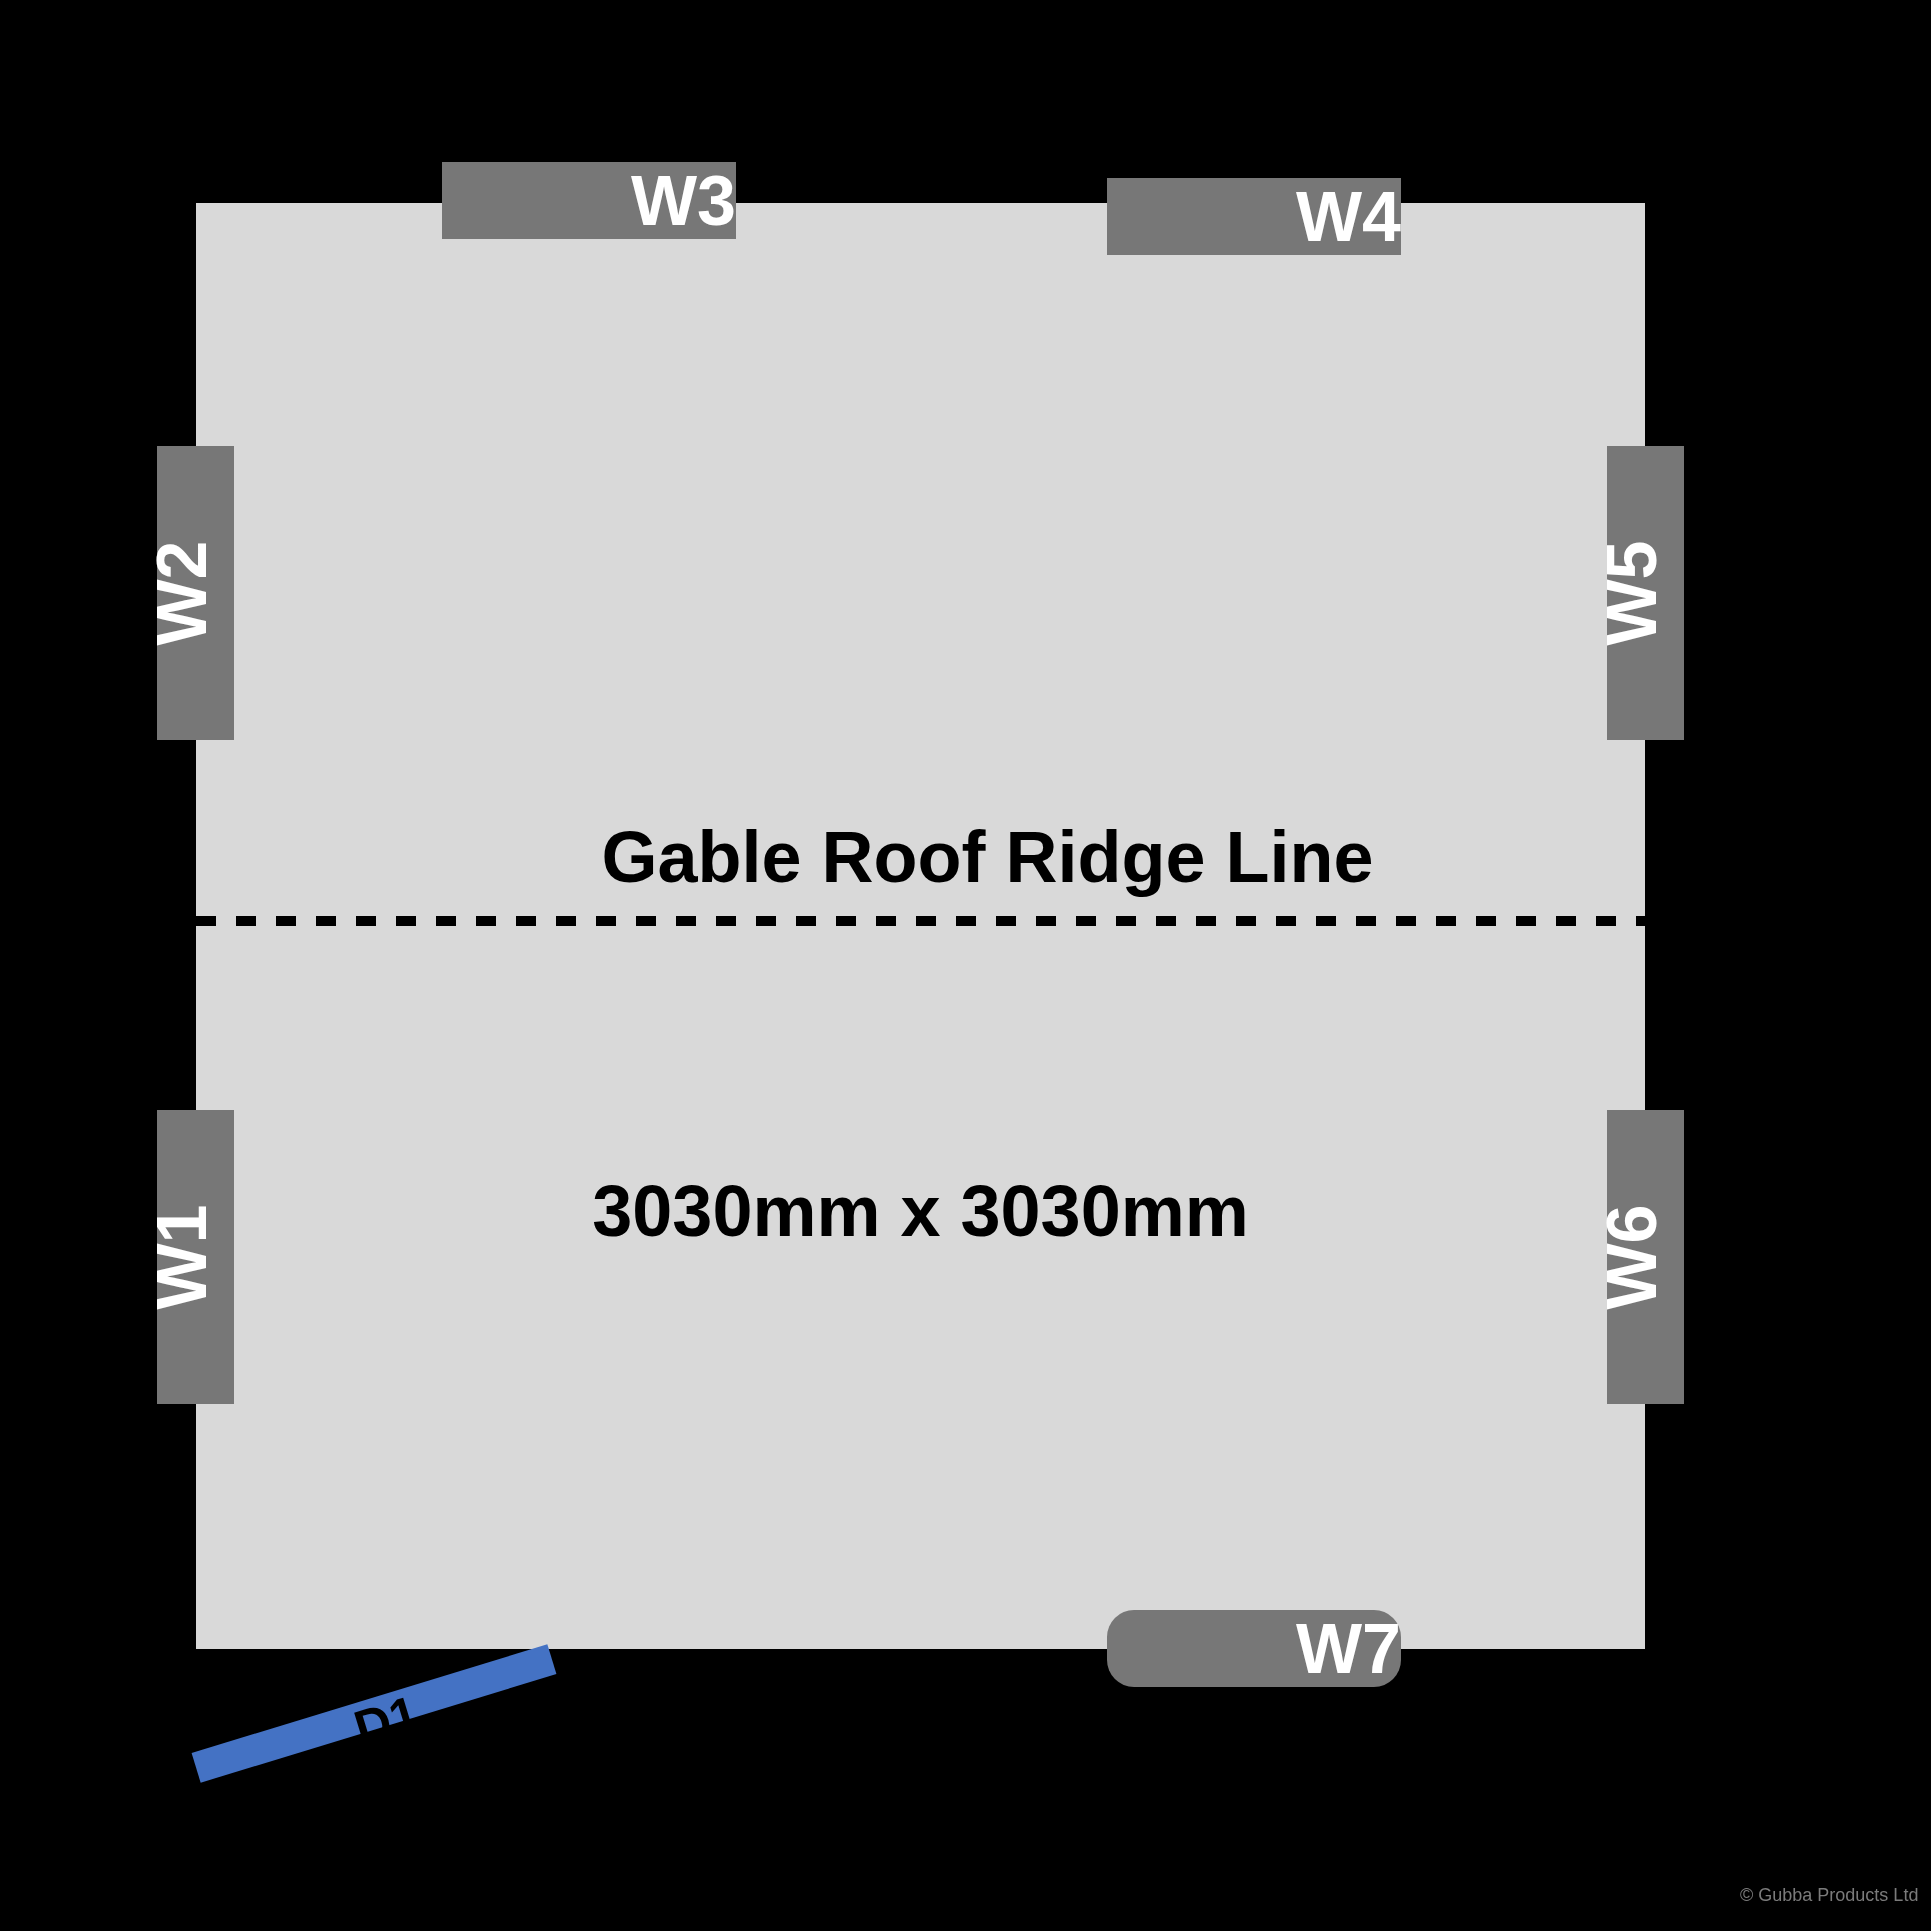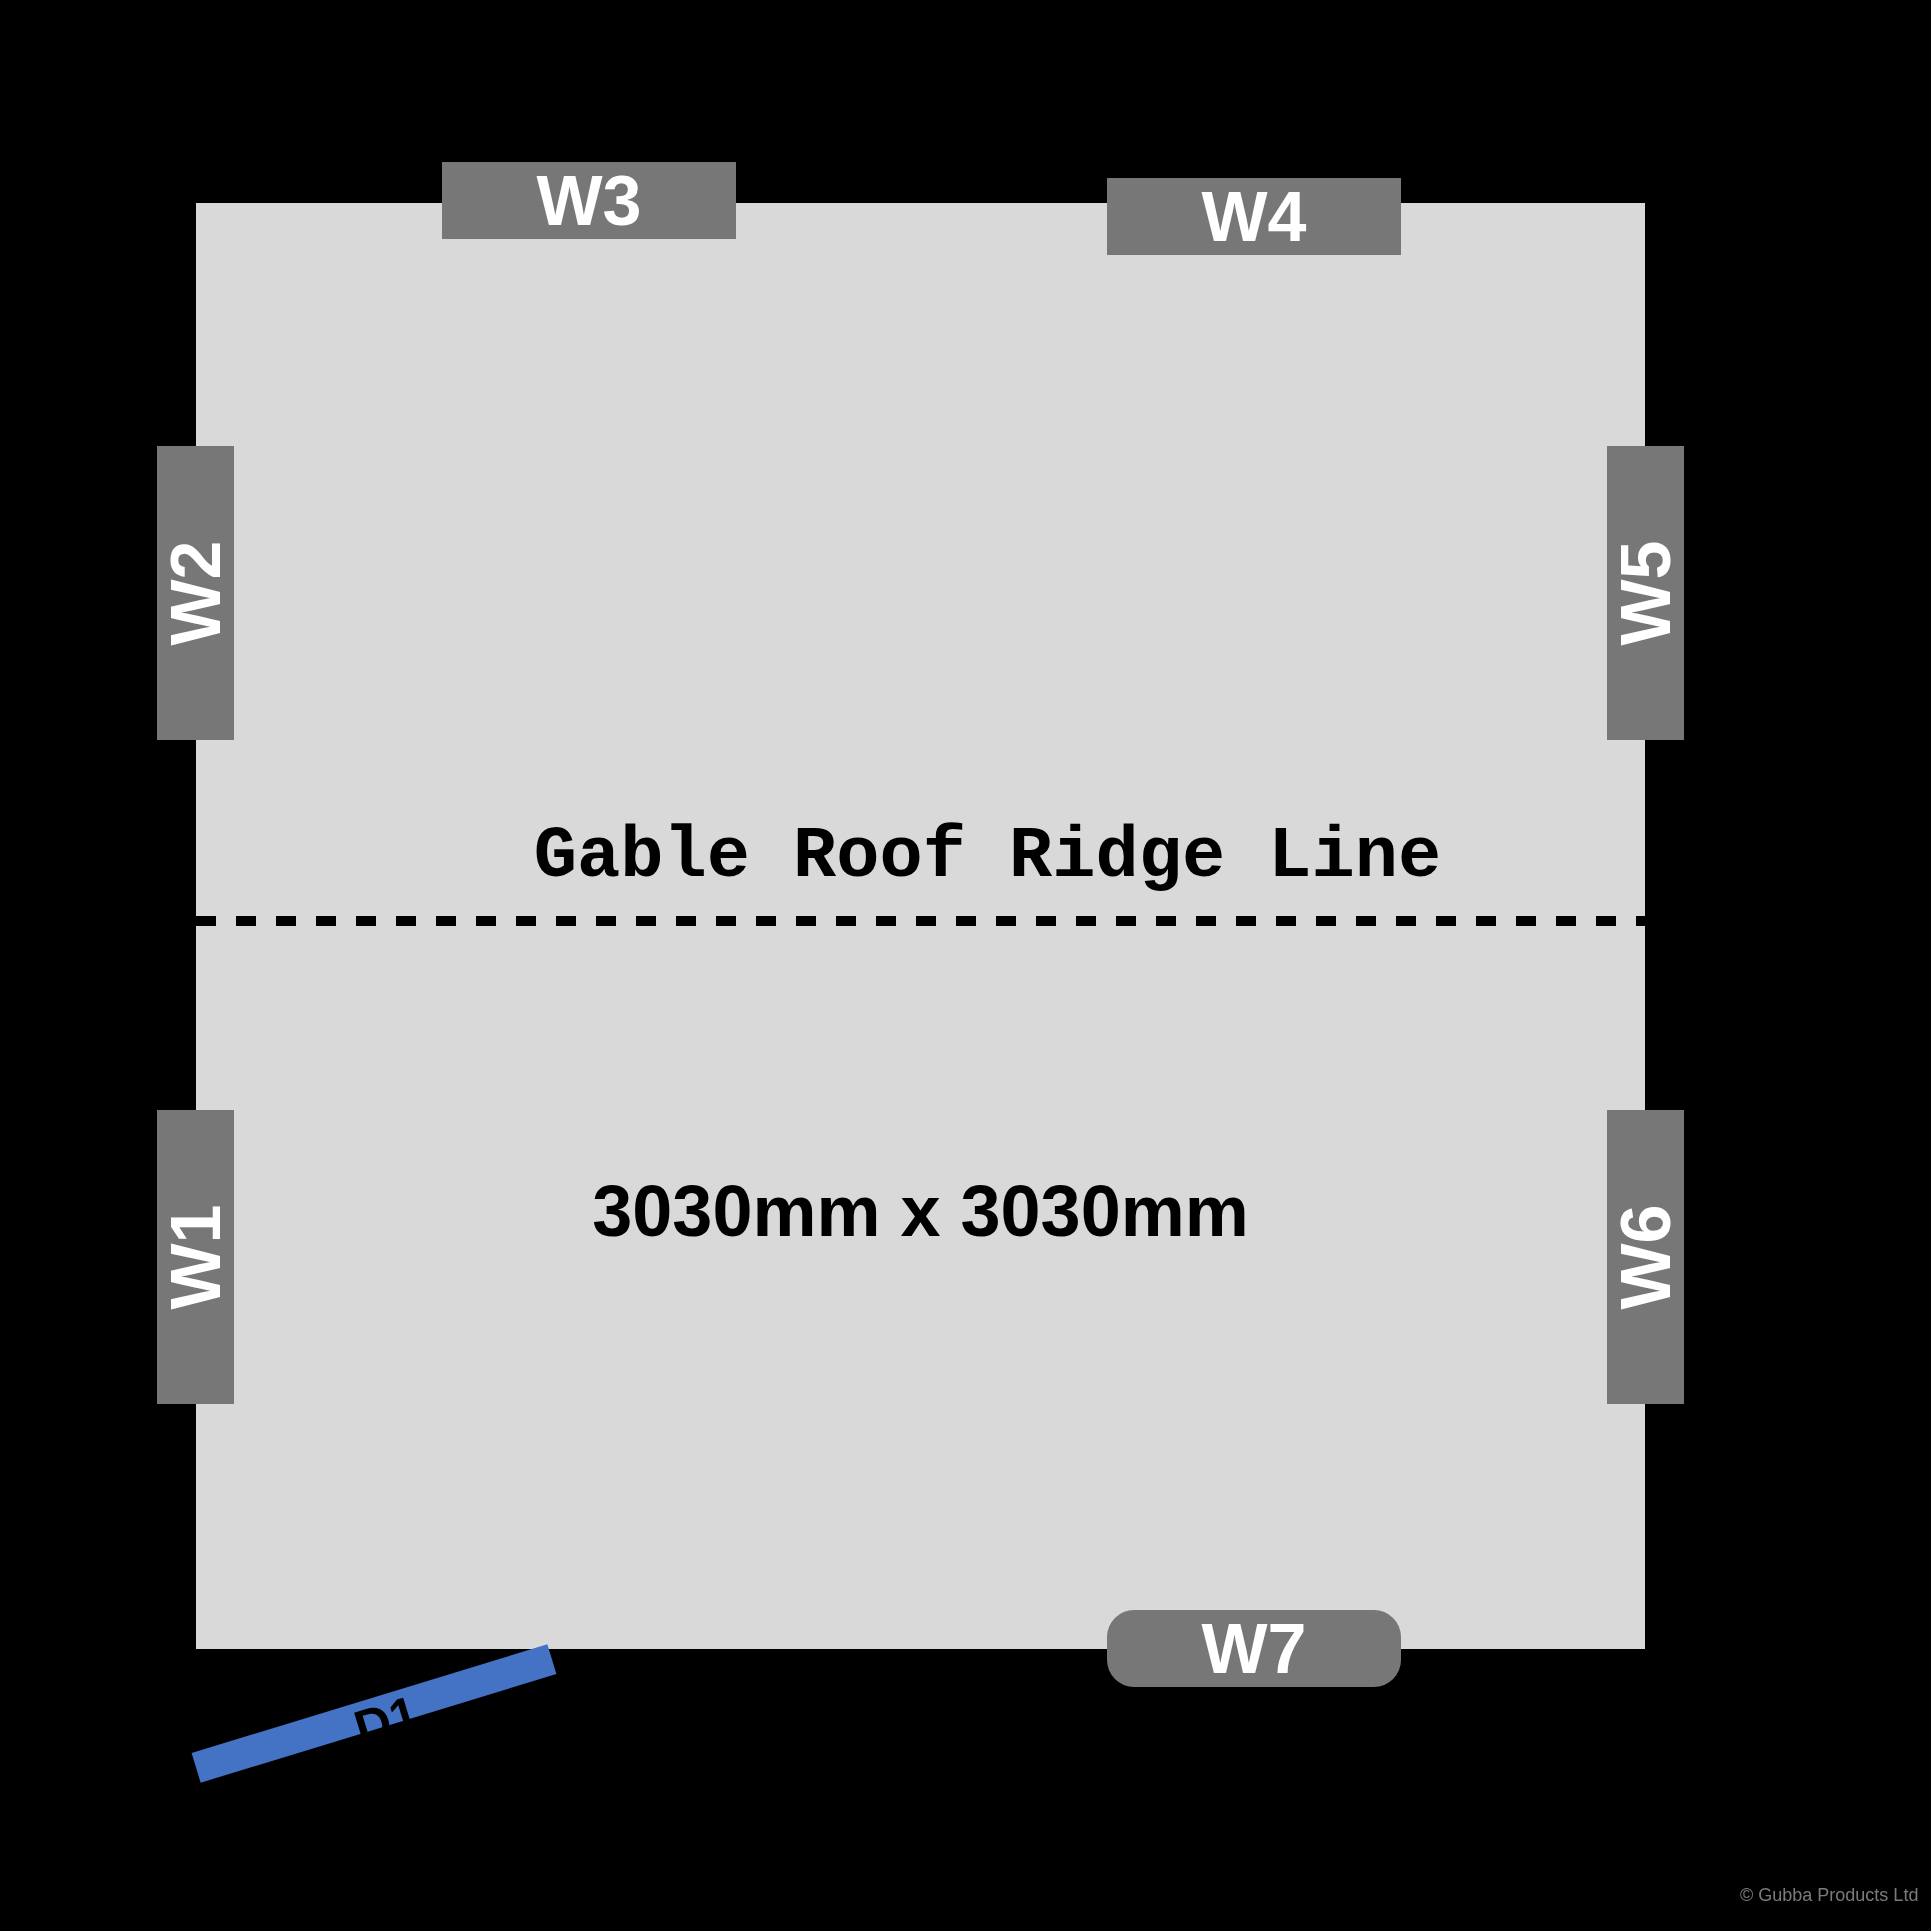--- a/index.html
+++ b/index.html
@@ -16,30 +16,30 @@
     width:1931px;height:1931px;position:relative;overflow:hidden;
     background:var(--background);
     font-family:"Liberation Sans", sans-serif;
   }
   .plan{
     position:absolute;left:196px;top:203px;width:1449px;height:1446px;
     background:var(--floor);
   }
   .window{
     position:absolute;background:var(--window-marker);
-    display:flex;align-items:center;justify-content:center;
+    display:flex;align-items:center;justify-content:flex-end;
     color:var(--window-text);font-weight:bold;font-size:70px;line-height:1;
   }
   .win-h{width:294px;height:77px;}
   .win-v{width:77px;height:294px;}
   .win-v .wlabel{transform:rotate(-90deg);white-space:nowrap;}
   .ridge-label{
     position:absolute;left:196px;top:814px;width:1583px;
     text-align:center;color:var(--ink);
-    font-weight:bold;font-size:72px;line-height:1.2;font-family:Liberation Mono, monospace;
+    font-weight:bold;font-size:72px;line-height:1.2;
   }
   .ridge-line{
     position:absolute;left:196px;top:916px;width:1449px;height:9.7px;
     background:repeating-linear-gradient(90deg,
       var(--ink) 0px, var(--ink) 20px,
       transparent 20px, transparent 40px);
   }
   .center-label{
     position:absolute;left:196px;top:1171px;width:1449px;
     text-align:center;color:var(--ink);

